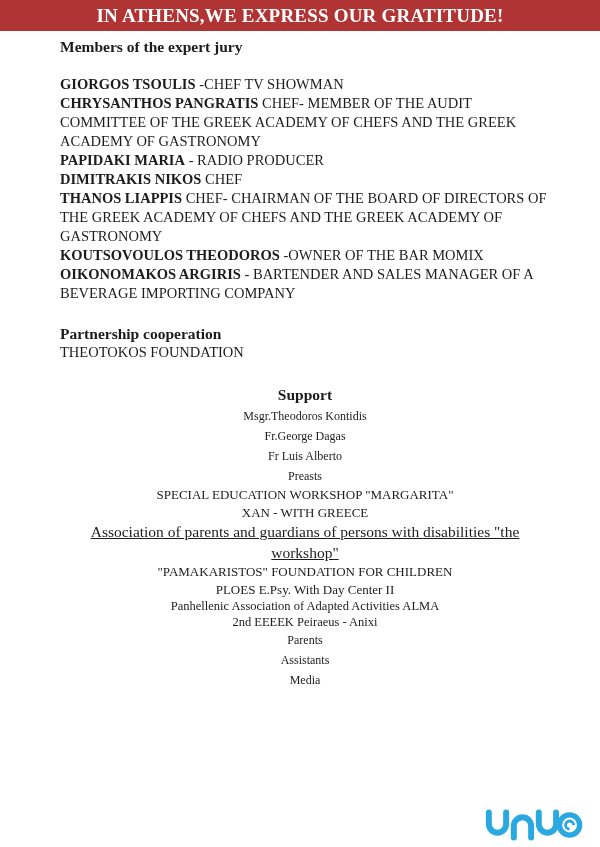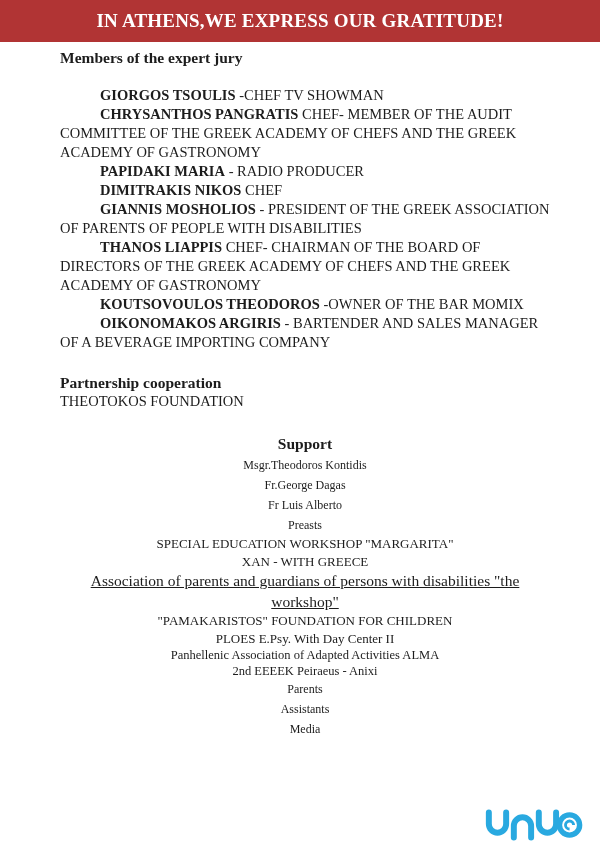--- a/index.html
+++ b/index.html
@@ -10,21 +10,21 @@
   }
   *{box-sizing:border-box;margin:0;padding:0;}
   html,body{width:600px;height:847px;overflow:hidden;}
   body{
     background:var(--page-bg);
     color:var(--text);
     font-family:"Liberation Serif","DejaVu Serif",serif;
     position:relative;
   }
   .banner{
-    height:42px;
+    height:31px;
     background:var(--banner-red);
     display:flex;
     align-items:center;
     justify-content:center;
   }
   .banner h1{
     color:#ffffff;
     font-size:19px;
     font-weight:bold;
     letter-spacing:0.2px;
@@ -36,21 +36,21 @@
   .section-heading{
     font-size:15.5px;
     font-weight:bold;
     line-height:19px;
   }
   .jury-heading{margin-bottom:19px;}
   .jury-list p{
     font-size:14.5px;
     line-height:19px;
   }
-  .jury-list p strong{font-weight:bold;margin-left:40px;}
+  .jury-list p strong{font-weight:bold;}
   .partnership{margin-top:21px;}
   .partnership-org{
     font-size:14.5px;
     line-height:19px;
   }
   .support{margin-top:23px;text-align:center;}
   .support-heading{margin-bottom:2px;}
   .support-item.md{font-size:12px;line-height:20px;}
   .support-item.lg{font-size:15.5px;line-height:21px;text-decoration:underline;}
   .support-item.sm{font-size:13px;line-height:17.5px;}
@@ -78,21 +78,20 @@
     <div class="jury-list">
 
         <p><strong>GIORGOS TSOULIS</strong><span> -CHEF TV SHOWMAN</span></p>
 
         <p><strong>CHRYSANTHOS PANGRATIS</strong><span> CHEF- MEMBER OF THE AUDIT COMMITTEE OF THE GREEK ACADEMY OF CHEFS AND THE GREEK ACADEMY OF GASTRONOMY</span></p>
 
         <p><strong>PAPIDAKI MARIA</strong><span> - RADIO PRODUCER</span></p>
 
         <p><strong>DIMITRAKIS NIKOS</strong><span> CHEF</span></p>
 
-        <p><strong>GIANNIS MOSHOLIOS</strong><span> - PRESIDENT OF THE GREEK ASSOCIATION OF PARENTS OF PEOPLE WITH DISABILITIES</span></p>
 
         <p><strong>THANOS LIAPPIS</strong><span> CHEF- CHAIRMAN OF THE BOARD OF DIRECTORS OF THE GREEK ACADEMY OF CHEFS AND THE GREEK ACADEMY OF GASTRONOMY</span></p>
 
         <p><strong>KOUTSOVOULOS THEODOROS</strong><span> -OWNER OF THE BAR MOMIX</span></p>
 
         <p><strong>OIKONOMAKOS ARGIRIS</strong><span> - BARTENDER AND SALES MANAGER OF A BEVERAGE IMPORTING COMPANY</span></p>
       </div>
   </section>
 
   <section class="partnership">

